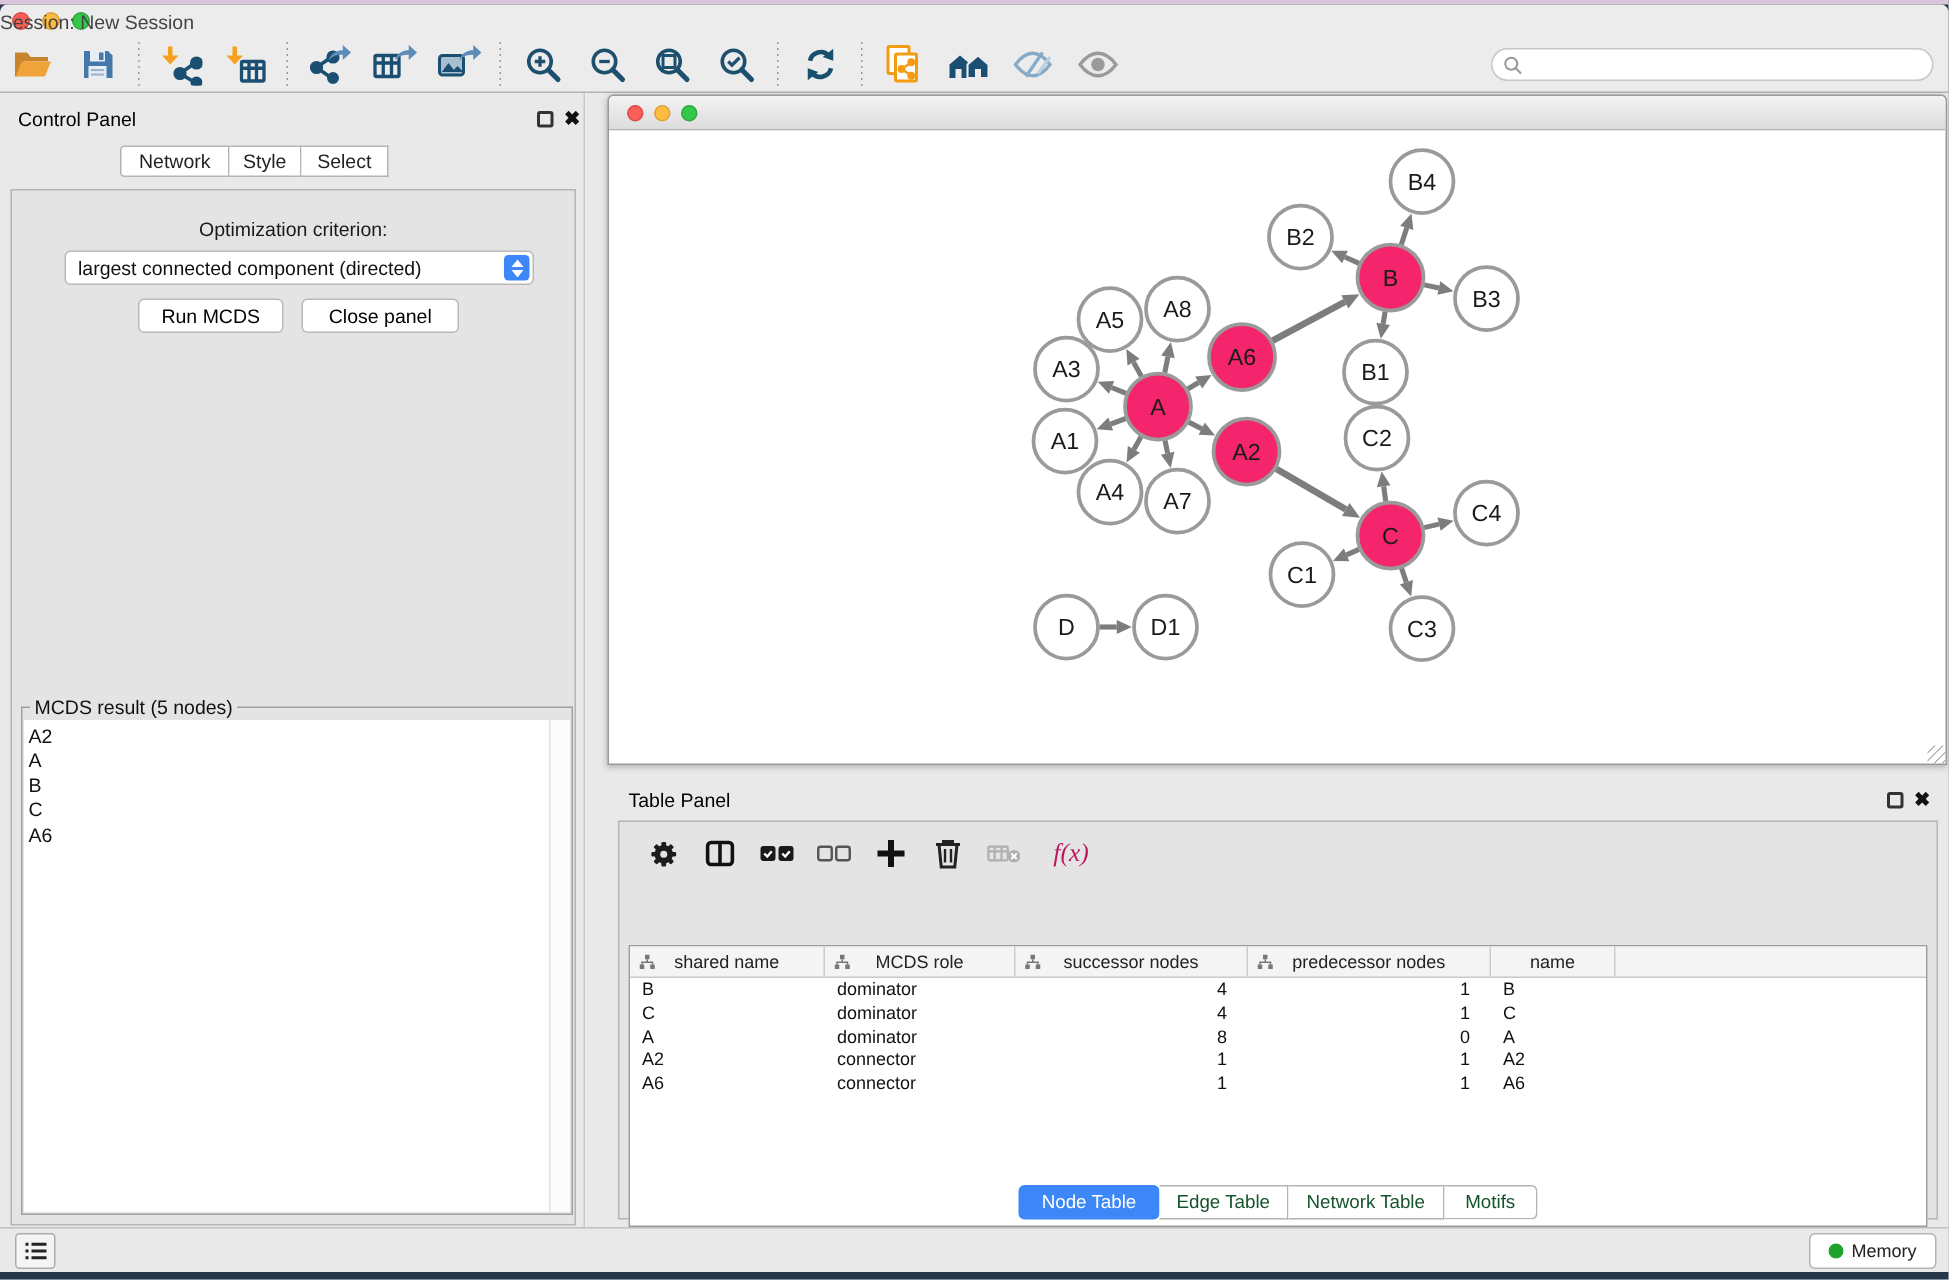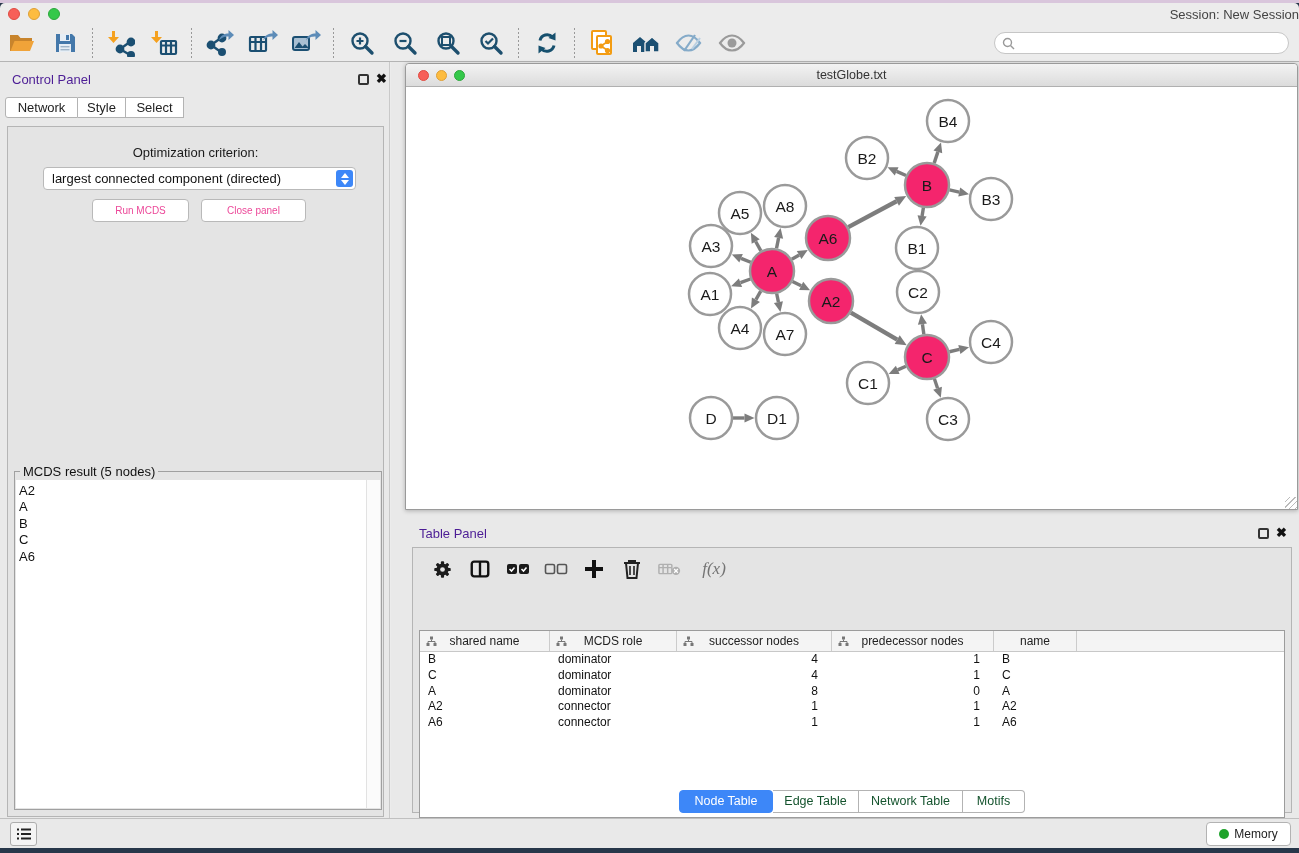--- a/index.html
+++ b/index.html
@@ -7,51 +7,51 @@
 body { background:#27374a; overflow:hidden; }
 .desktop-top { position:absolute; left:0; top:0; width:100%; height:3px; background:#d9c6dc; }
 .app-window { position:absolute; left:0; top:3px; width:1299px; height:845px; background:#ececec; border-radius:5px 5px 0 0; }
 
 
 .titlebar { position:absolute; left:0; top:0; width:100%; height:22px; }
 .tl { position:absolute; top:5px; width:12px; height:12px; border-radius:50%; }
 .tl.red { left:8px; background:#f75f58; border:1px solid #e04b42; }
 .tl.yellow { left:28px; background:#fdbc40; border:1px solid #dfa036; }
 .tl.green { left:48px; background:#34c84a; border:1px solid #2ca83c; }
-.title-text { position:absolute; top:4px; width:100%; text-align:right; font-size:13px; color:#444; }
+.title-text { position:absolute; top:4px; width:100%; text-align:left; font-size:13px; color:#444; }
 
 
 .toolbar { position:absolute; left:0; top:22px; width:100%; height:37px; border-bottom:1px solid #b4b4b4; display:flex; align-items:center; }
 .tb-icon { display:flex; align-items:center; justify-content:center; width:30px; height:32px; margin:0 6.5px; }
 .tb-sep { width:1px; height:30px; margin:0 6px; background-image:linear-gradient(#999 40%, rgba(0,0,0,0) 0%); background-size:1px 4px; background-repeat:repeat-y; }
 .search-wrap { position:absolute; right:10px; top:7px; width:295px; height:22px; background:#fff; border:1px solid #c6c6c6; border-radius:12px; display:flex; align-items:center; padding-left:7px; }
 .search-wrap svg { flex:0 0 auto; }
 .search-input { border:none; outline:none; background:transparent; font-size:12px; width:250px; margin-left:4px; }
 
 
 .main-row { position:absolute; left:0; top:59px; width:100%; height:756px; }
 
 
 .control-panel { position:absolute; left:0; top:0; width:390px; height:100%; background:#e9e9e9; border-right:1px solid #c9c9c9; }
-.panel-header-title { position:absolute; left:12px; top:10px; font-size:13px; color:#4c1d95; }
+.panel-header-title { position:absolute; left:12px; top:10px; font-size:13px; color:#000000; }
 .panel-float-icon { position:absolute; width:11px; height:11px; border:2px solid #333; border-radius:2px; top:12px; }
 .panel-close-icon { position:absolute; top:9px; font-size:13px; font-weight:bold; color:#111; }
-.cp-tabs { position:absolute; left:5px; top:35px; width:100%; display:flex; }
+.cp-tabs { position:absolute; left:5px; top:35px; width:100%; display:flex; justify-content:center; }
 .cp-tab { height:21px; line-height:19px; text-align:center; font-size:13px; color:#222; background:#fff; border:1px solid #b3b3b3; border-left:none; }
 .cp-tab:first-child { border-left:1px solid #b3b3b3; border-radius:3px 0 0 3px; }
 .cp-tab.selected { background:#3d87f8; color:#fff; border-color:#3d87f8; border-radius:3px; }
 .cp-tab:last-child { border-radius:0 3px 3px 0; }
 .cp-content { position:absolute; left:7px; top:64px; width:377px; height:691px; background:#e4e4e4; border:1px solid #b5b5b5; }
 .opt-label { position:absolute; left:0; top:18px; width:100%; text-align:center; font-size:13px; color:#1a1a1a; }
 .criterion-select { position:absolute; left:35px; top:40px; width:313px; height:23px; background:#fff; border:1px solid #b9b9b9; border-radius:4px; font-size:13px; color:#111; line-height:21px; padding-left:8px; }
 .select-stepper { position:absolute; right:2px; top:2px; width:17px; height:17px; background:#3d87f8; border-radius:3px; }
 .select-stepper:before, .select-stepper:after { content:""; position:absolute; left:4.5px; border-left:4px solid transparent; border-right:4px solid transparent; }
 .select-stepper:before { top:2.5px; border-bottom:5px solid #fff; }
 .select-stepper:after { bottom:2.5px; border-top:5px solid #fff; }
-.cp-btn { position:absolute; top:72px; height:23px; background:#fff; border:1px solid #b9b9b9; border-radius:4px; font-size:10px; color:#ec4899; text-align:center; line-height:21px; }
+.cp-btn { position:absolute; top:72px; height:23px; background:#fff; border:1px solid #b9b9b9; border-radius:4px; font-size:13px; color:#000000; text-align:center; line-height:21px; }
 .btn-run { left:84px; width:97px; }
 .btn-close { left:193px; width:105px; }
 .result-group { position:absolute; left:6px; top:344px; width:368px; height:339px; border:1px solid #a0a0a0; }
 .result-legend { position:absolute; left:5px; top:-8px; background:#e4e4e4; padding:0 3px; font-size:13px; color:#111; z-index:3; white-space:nowrap; }
 .result-list { position:absolute; left:1px; top:8px; right:15px; bottom:1px; background:#fff; padding:3px 0 0 3px; z-index:1; }
 .result-item { font-size:13px; color:#111; line-height:16.4px; }
 .result-scroll { position:absolute; top:8px; right:1px; bottom:1px; width:14px; background:#fbfbfb; border-left:1px solid #e2e2e2; }
 
 
 .right-pane { position:absolute; left:391px; top:0; width:908px; height:100%; background:#e9e9e9; }
@@ -65,21 +65,21 @@
 .net-titlebar .tl.green { left:48px; }
 .net-title-text { position:absolute; top:4px; width:100%; text-align:center; font-size:12.5px; color:#333; }
 .graph-area { position:absolute; left:0; top:24px; width:891px; height:422px; }
 .resize-corner { position:absolute; right:0; bottom:0; width:12px; height:12px; background:repeating-linear-gradient(135deg, transparent 0 3px, #bbb 3px 4px); }
 
 
 .table-panel { position:absolute; left:0; top:458px; width:100%; height:298px; }
 .tp-content { position:absolute; left:21px; top:27px; width:880px; height:266px; background:#e4e4e4; border:1px solid #b5b5b5; }
 .tp-toolbar { position:absolute; left:10px; top:5px; height:32px; display:flex; align-items:center; }
 .tp-tool { display:flex; align-items:center; justify-content:center; width:24px; height:26px; margin:0 7px; }
-.fx-label { font-family:"Liberation Serif",serif; font-style:italic; font-size:17px; color:#737373; }
+.fx-label { font-family:"Liberation Serif",serif; font-style:italic; font-size:17px; color:#be185d; }
 .node-table { position:absolute; left:6px; top:52px; width:866px; height:188px; background:#fff; border:1px solid #9c9c9c;margin-top:30px; }
 .nt-header { position:absolute; left:0; top:0; width:100%; height:21px; background:#f4f4f4; border-bottom:1px solid #c8c8c8; display:flex; }
 .nt-hcell { position:relative; height:100%; border-right:1px solid #cccccc; display:flex; align-items:center; justify-content:center; font-size:12px; color:#222; }
 .nt-hcell .hier-icon { position:absolute; left:6px; top:5px; }
 .nt-body { position:absolute; left:0; top:21px; width:100%; }
 .nt-row { display:flex; height:15.8px; }
 .nt-cell { font-size:12px; color:#111; line-height:15.8px; padding:0 14px 0 8px; }
 .nt-cell.num { text-align:right; }
 .tp-tabs { position:absolute; left:0; top:242px; width:100%; display:flex; justify-content:center; }
 .tp-tab { height:23px; line-height:21px; text-align:center; font-size:12.5px; color:#14532d; background:#fff; border:1px solid #b3b3b3; border-left:none; }
@@ -288,21 +288,20 @@
         </div>
       </div>
     </div>
 
     <div class="right-pane">
       <div class="net-window">
         <div class="net-titlebar">
           <span class="tl red"></span>
           <span class="tl yellow"></span>
           <span class="tl green"></span>
-          <div class="net-title-text">testGlobe.txt</div>
         </div>
         <svg class="graph-area" id="graph-svg" width="891" height="422">
             <line x1="344.71798181080453" y1="174.2778613978707" x2="335.0724170064718" y2="170.32476106822617" stroke="#7d7d7d" stroke-width="3.4"></line>
             <polygon points="325.8193656198651,166.53252689338734 336.81684472689767,166.06835743038707 333.327989286046,174.58116470606527" fill="#7d7d7d"></polygon>
             <line x1="354.8892211130393" y1="162.86171326738372" x2="349.70001364461837" y2="153.4562747308708" stroke="#7d7d7d" stroke-width="3.4"></line>
             <polygon points="344.86924021550504,144.70049789060286 353.7276709911416,151.23411895347866 345.6723562980951,155.67843050826295" fill="#7d7d7d"></polygon>
             <line x1="370.51067110817826" y1="160.44664445910882" x2="372.626225608009" y2="149.8688719599549" stroke="#7d7d7d" stroke-width="3.4"></line>
             <polygon points="374.58738695939087,140.0630652030457 377.13689671618727,150.77100618159054 368.11555449983075,148.96673773831927" fill="#7d7d7d"></polygon>
             <line x1="344.43597697657157" y1="190.99955692804602" x2="334.47090209832277" y2="194.696278253848" stroke="#7d7d7d" stroke-width="3.4"></line>
             <polygon points="325.09523991422344,198.17434648343323 332.87099071271354,190.3834736491623 336.070813483932,199.00908285853367" fill="#7d7d7d"></polygon>

